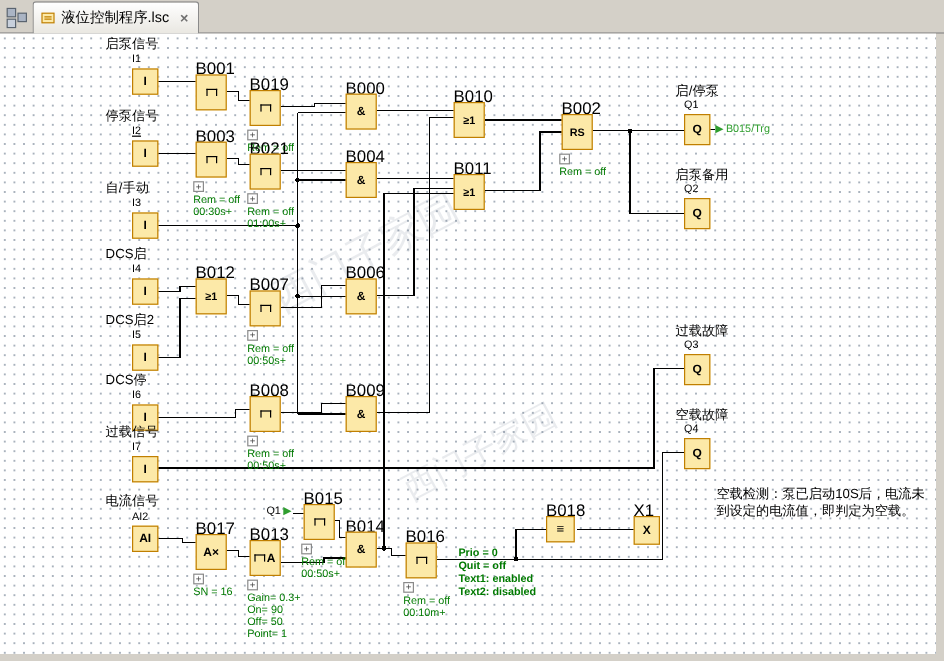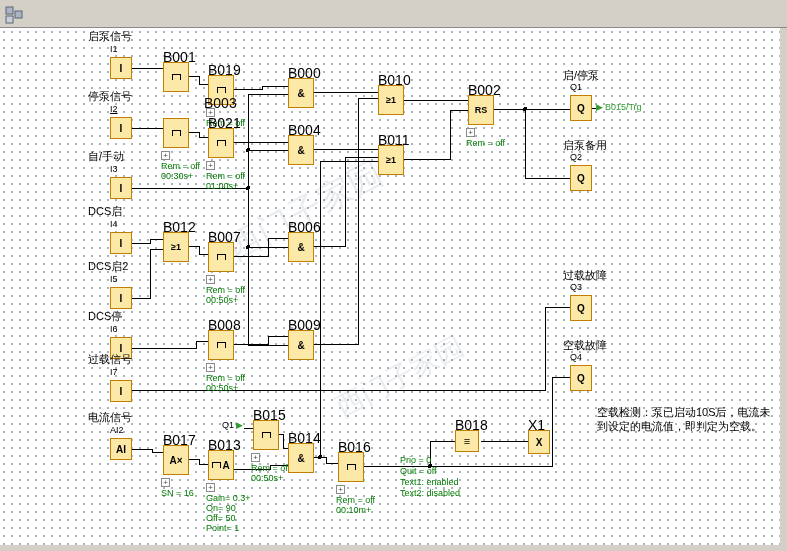--- a/index.html
+++ b/index.html
@@ -25,31 +25,40 @@
   .blk-id{position:absolute;font-size:14px;color:#000;white-space:nowrap;}
   .blk-sub{position:absolute;font-size:9px;color:#007a00;line-height:10px;white-space:nowrap;}
   .plus{display:inline-block;width:9px;height:9px;border:1px solid #8a8a8a;background:#fff;color:#444;font-size:8px;line-height:7px;text-align:center;margin-bottom:1px;}
   .pulse-shape{display:inline-block;width:9px;height:6px;border:1px solid #000;border-bottom:none;}
   .flag{position:absolute;font-size:9px;white-space:nowrap;display:flex;align-items:center;gap:2px;}
   .flag .arrow{color:#2f9e2f;font-size:9px;line-height:9px;}
   .flag .ftext{color:#2f9e2f;}
   .flag.source .ftext{color:#000;}
   .notes{position:absolute;left:597px;top:377px;width:182px;font-size:11px;line-height:14px;color:#000;}
   .notes p{margin-bottom:3px;}
-  .bparams{position:absolute;left:400px;top:427px;font-size:9px;line-height:11px;color:#007a00;}
+  .bparams{position:absolute;left:382px;top:427px;font-size:9px;line-height:11px;color:#007a00;font-weight:bold;}
 </style>
 </head>
 <body>
 
 <div class="tabbar">
   <svg class="appicon" viewBox="0 0 18 18">
     <rect x="1" y="1" width="7" height="7" fill="#aab4c4" stroke="#5a6470"></rect>
     <rect x="1" y="10" width="7" height="7" fill="#c8d0dc" stroke="#5a6470"></rect>
     <rect x="10" y="5" width="7" height="7" fill="#aab4c4" stroke="#5a6470"></rect>
   </svg>
+  <div class="tab">
+    <svg width="12" height="12" viewBox="0 0 12 12">
+      <rect x="1" y="2" width="10" height="8" fill="#fce9a8" stroke="#c07f00"></rect>
+      <line x1="3" y1="5" x2="9" y2="5" stroke="#c07f00"></line>
+      <line x1="3" y1="7" x2="9" y2="7" stroke="#c07f00"></line>
+    </svg>
+    <span>液位控制程序.lsc</span>
+    <span class="tabclose">×</span>
+  </div>
 </div>
 
 <div class="canvas">
   <div class="watermark" style="left:220px;top:160px;">西门子家园</div>
   <div class="watermark wm2" style="left:330px;top:330px;">西门子家园</div>
 
   <svg class="wires" width="780" height="517" shape-rendering="crispEdges">
     <g stroke="#000000" stroke-width="1" fill="none">
       <polyline points="132,40 163,40"></polyline>
       <polyline points="189,48 199,48 199,56 208,56"></polyline>
@@ -164,21 +173,21 @@
       </div>
       <div class="blk-id" style="position: absolute; left: 163px; top: 21px;">B001</div>
       <div class="blk sym-edge" style="position: absolute; left: 163px; top: 34px;">
         <span class="pulse-shape"></span>
       </div>
       <div class="blk-id" style="position: absolute; left: 208px; top: 34px;">B019</div>
       <div class="blk sym-pulse" style="position: absolute; left: 208px; top: 47px;">
         <span class="pulse-shape"></span>
       </div>
       <div class="blk-sub" style="position: absolute; left: 206px; top: 79px;"><span class="plus">+</span><div>Rem = off</div></div>
-      <div class="blk-id" style="position: absolute; left: 163px; top: 67px; margin-left: 41px;">B003</div>
+      <div class="blk-id" style="position: absolute; left: 163px; top: 77px;">B003</div>
       <div class="blk sym-pulse" style="position: absolute; left: 163px; top: 90px;">
         <span class="pulse-shape"></span>
       </div>
       <div class="blk-sub" style="position: absolute; left: 161px; top: 122px;"><span class="plus">+</span><div>Rem = off</div><div>00:30s+</div></div>
       <div class="blk-id" style="position: absolute; left: 208px; top: 87px;">B021</div>
       <div class="blk sym-pulse" style="position: absolute; left: 208px; top: 100px;">
         <span class="pulse-shape"></span>
       </div>
       <div class="blk-sub" style="position: absolute; left: 206px; top: 132px;"><span class="plus">+</span><div>Rem = off</div><div>01:00s+</div></div>
       <div class="blk-id" style="position: absolute; left: 288px; top: 37px;">B000</div>

